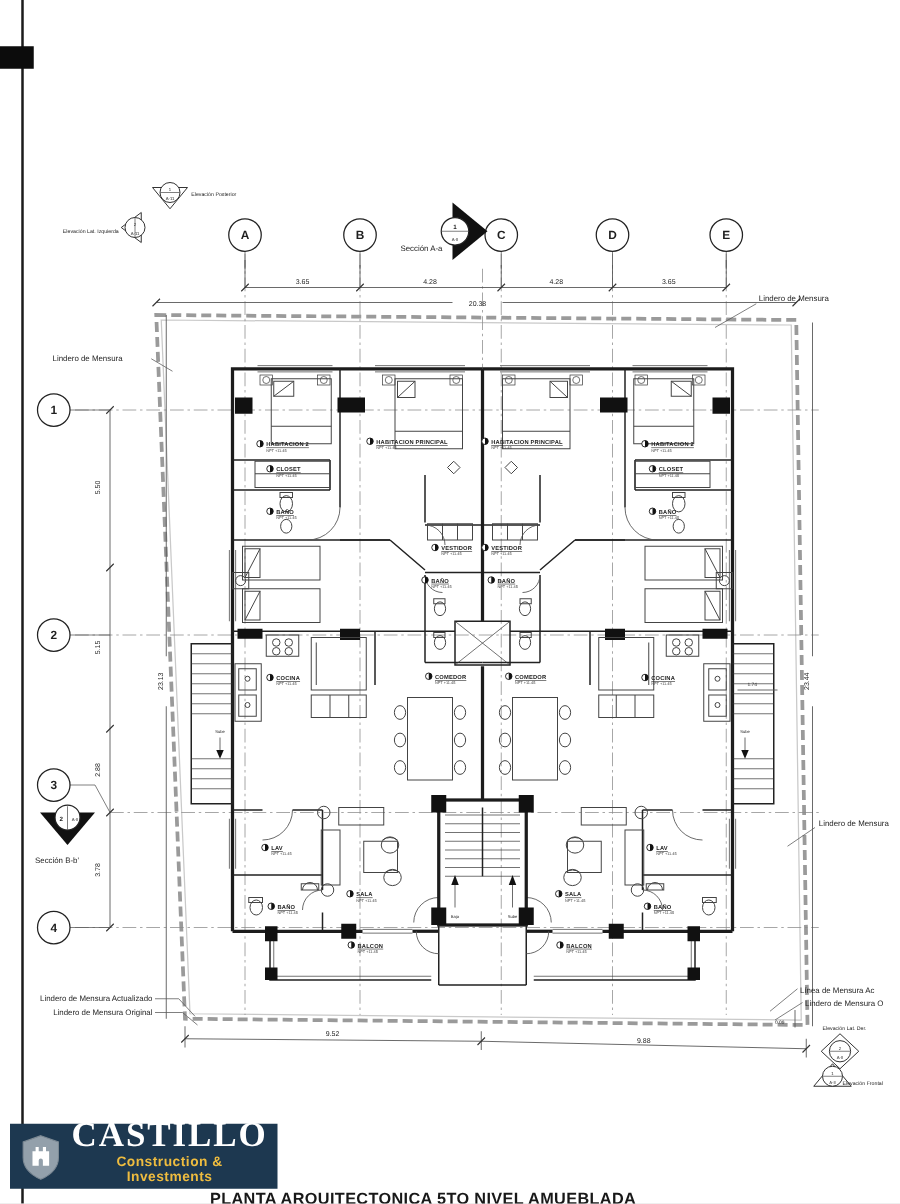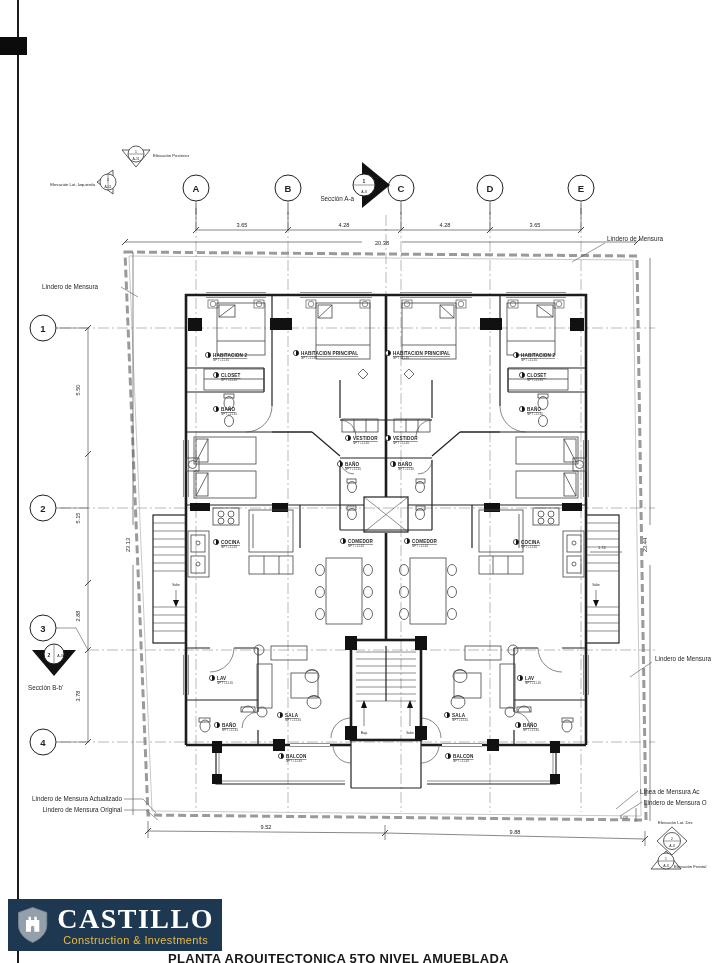--- a/index.html
+++ b/index.html
@@ -27,24 +27,24 @@
   .dim-sm{font-size:3.9px}
   .anno{font-size:6.3px}
   .anno-sm{font-size:4.2px}
   .gridletter{font-size:9.5px;font-weight:bold;text-anchor:middle}
   .room-name{font-size:4.6px;font-weight:bold;text-decoration:underline;letter-spacing:.15px}
   .room-npt{font-size:3.1px;fill:#444}
   .tiny{font-size:3.3px;text-anchor:middle}
   .mk{font-size:5px;font-weight:bold;text-anchor:middle}
   .mks{font-size:3.4px;text-anchor:middle}
   .logo{position:absolute;left:8px;top:899px;width:214px;height:52px;background:#1d3850;
-        display:flex;align-items:center;gap:8px;padding:3px 8px;box-sizing:border-box;z-index:3}
+        display:flex;align-items:flex-end;gap:8px;padding:3px 8px;box-sizing:border-box;z-index:3}
   .logo-name{font-family:"Liberation Serif",serif;color:#ffffff;font-size:28px;line-height:1;
              letter-spacing:1.5px;font-weight:bold}
-  .logo-tag{color:#eebc3f;font-size:11px;font-weight:normal;letter-spacing:.4px;margin-top:1px;text-align:center}
+  .logo-tag{color:#eebc3f;font-size:11px;font-weight:bold;letter-spacing:.4px;margin-top:1px;text-align:center}
   .sheet-title{position:absolute;left:168px;top:951px;font-size:13px;font-weight:bold;color:#181818;
                white-space:nowrap;letter-spacing:.3px;z-index:1}
 </style>
 </head>
 <body>
 
 <div class="page">
   <div class="scan-line"></div>
   <div class="scan-block"></div>
 

